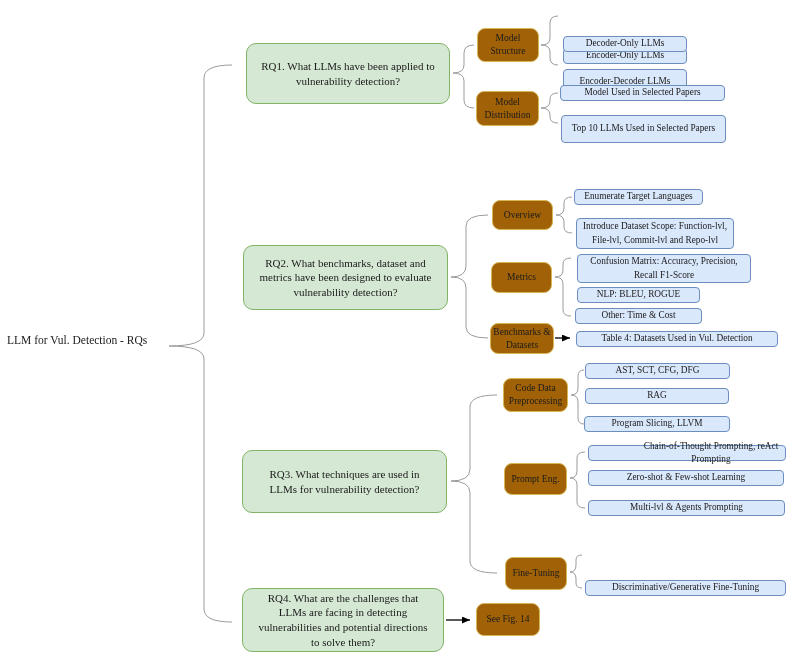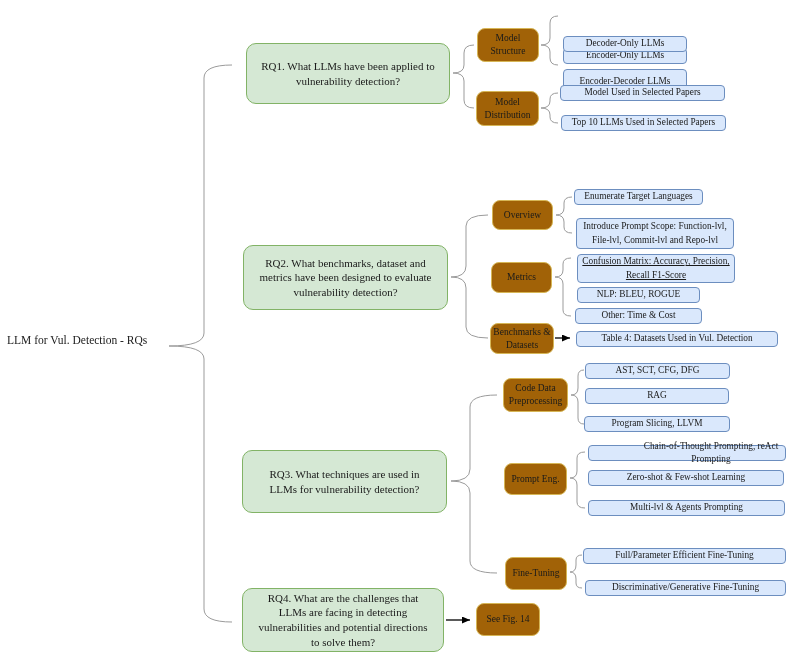--- a/index.html
+++ b/index.html
@@ -74,47 +74,46 @@
 
   <div class="box cat" style="left:477px;top:28px;width:62px;height:34px;">Model
 Structure</div>
   <div class="box leaf" style="left:563px;top:8px;width:124px;height:16px;margin-top:40px;">Encoder-Only LLMs</div>
   <div class="box leaf" style="left:563px;top:36px;width:124px;height:16px;">Decoder-Only LLMs</div>
   <div class="box leaf" style="left:563px;top:57px;width:124px;height:26px;margin-top:12px;">Encoder-Decoder LLMs</div>
 
   <div class="box cat" style="left:476px;top:91px;width:63px;height:35px;">Model
 Distribution</div>
   <div class="box leaf" style="left:560px;top:85px;width:165px;height:16px;">Model Used in Selected Papers</div>
-  <div class="box leaf" style="left:561px;top:115px;width:165px;height:16px;">Top 10 LLMs Used in Selected Papers</div>
+  <div class="box leaf" style="left:561px;top:115px;width:165px;height:28px;">Top 10 LLMs Used in Selected Papers</div>
 
   <div class="box cat" style="left:492px;top:200px;width:61px;height:30px;">Overview</div>
   <div class="box leaf" style="left:574px;top:189px;width:129px;height:16px;">Enumerate Target Languages</div>
-  <div class="box leaf" style="left:576px;top:218px;width:158px;height:31px;">Introduce Prompt Scope: Function-lvl,
+  <div class="box leaf" style="left:576px;top:218px;width:158px;height:31px;">Introduce Dataset Scope: Function-lvl,
 File-lvl, Commit-lvl and Repo-lvl</div>
 
   <div class="box cat" style="left:491px;top:262px;width:61px;height:31px;">Metrics</div>
-  <div class="box leaf" style="left:577px;top:254px;width:158px;height:29px;text-decoration:underline;">Confusion Matrix: Accuracy, Precision,
+  <div class="box leaf" style="left:577px;top:254px;width:174px;height:29px;">Confusion Matrix: Accuracy, Precision,
 Recall F1-Score</div>
   <div class="box leaf" style="left:577px;top:287px;width:123px;height:16px;">NLP: BLEU, ROGUE</div>
   <div class="box leaf" style="left:575px;top:308px;width:127px;height:16px;">Other: Time &amp; Cost</div>
 
   <div class="box cat" style="left:490px;top:323px;width:64px;height:31px;">Benchmarks &amp;
 Datasets</div>
   <div class="box leaf" style="left:576px;top:331px;width:202px;height:16px;">Table 4: Datasets Used in Vul. Detection</div>
 
   <div class="box cat" style="left:503px;top:378px;width:65px;height:34px;">Code Data
 Preprocessing</div>
   <div class="box leaf" style="left:585px;top:363px;width:145px;height:16px;">AST, SCT, CFG, DFG</div>
   <div class="box leaf" style="left:585px;top:388px;width:144px;height:16px;">RAG</div>
   <div class="box leaf" style="left:584px;top:416px;width:146px;height:16px;">Program Slicing, LLVM</div>
 
   <div class="box cat" style="left:504px;top:463px;width:63px;height:32px;">Prompt Eng.</div>
   <div class="box leaf" style="left:588px;top:445px;width:198px;height:16px;padding-left:48px;">Chain-of-Thought Prompting, reAct Prompting</div>
   <div class="box leaf" style="left:588px;top:500px;width:197px;height:16px;">Multi-lvl &amp; Agents Prompting</div>
   <div class="box leaf" style="left:588px;top:470px;width:196px;height:16px;">Zero-shot &amp; Few-shot Learning</div>
 
   <div class="box cat" style="left:505px;top:557px;width:62px;height:33px;">Fine-Tuning</div>
-  <div class="box leaf" style="left:583px;top:548px;width:203px;height:16px;">Full/Parameter Efficient Fine-Tuning</div>
   <div class="box leaf" style="left:585px;top:580px;width:201px;height:16px;">Discriminative/Generative Fine-Tuning</div>
 
   <div class="box cat" style="left:476px;top:603px;width:64px;height:33px;">See Fig. 14</div>
 
 </div>
 
 </body></html>

